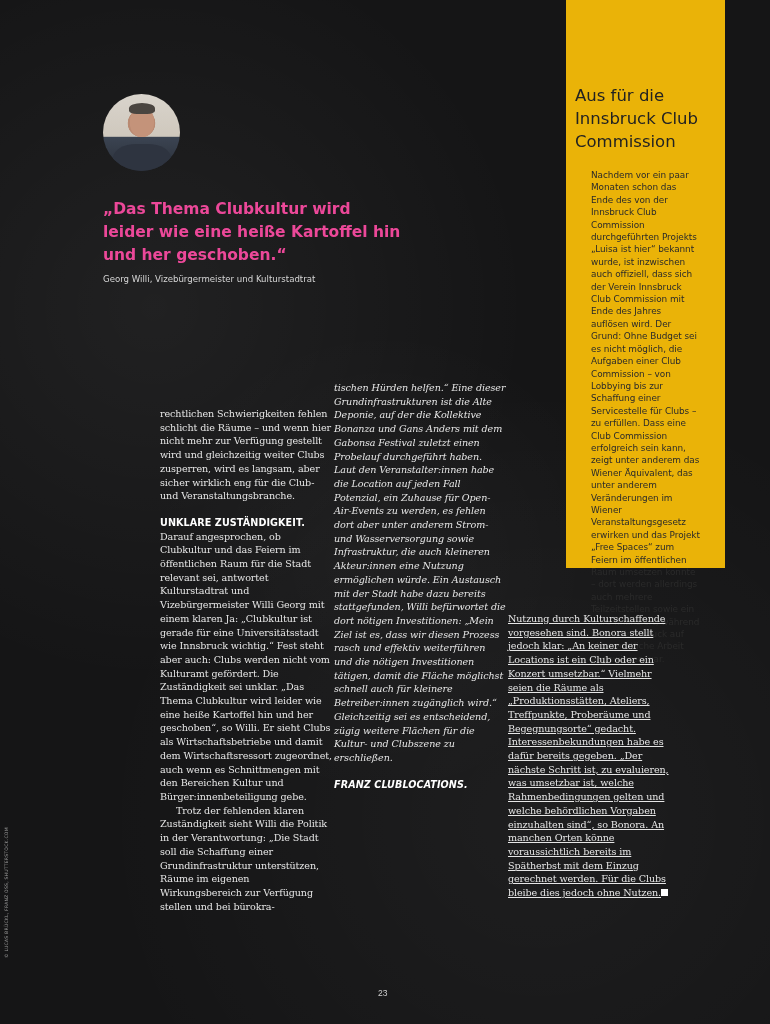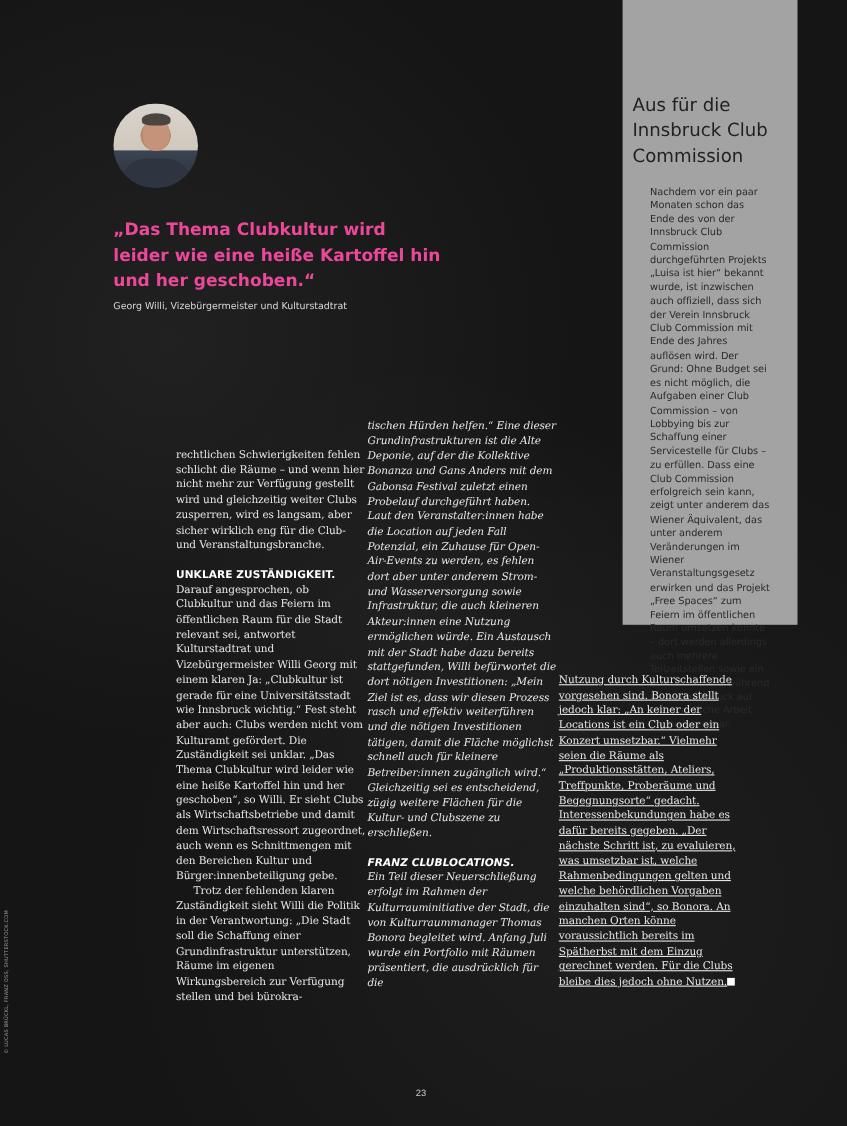--- a/index.html
+++ b/index.html
@@ -7,21 +7,21 @@
     width:770px; height:1024px; position:relative; overflow:hidden;
     background:#151516;
     background-image:
       radial-gradient(circle at 20% 30%, rgba(255,255,255,0.05) 0, rgba(255,255,255,0) 40%),
       radial-gradient(circle at 70% 80%, rgba(255,255,255,0.04) 0, rgba(255,255,255,0) 45%),
       radial-gradient(circle at 50% 55%, rgba(255,255,255,0.03) 0, rgba(255,255,255,0) 35%);
     font-family:"Liberation Sans", sans-serif;
   }
   .sidebar {
     position:absolute; left:566px; top:0; width:159px; height:568px;
-    background:#a3a3a3; box-sizing:border-box; padding:84px 8px 0 9px;
+    background:#eab308; box-sizing:border-box; padding:84px 8px 0 9px;
   }
   .sidebar h2 {
     margin:0 0 14px 0; font-family:"DejaVu Sans", sans-serif; font-weight:normal;
     font-size:16.5px; line-height:23px; color:#222;
   }
   .sidebar p {
     margin:16px; font-family:"DejaVu Sans", sans-serif; font-size:8.9px; line-height:12.4px;
     color:#2a2a2a; letter-spacing:-0.05px;
   }
   .avatar {
@@ -85,21 +85,20 @@
 <div class="col c1" lang="de" style="hyphens:auto;margin-top:20px;">
   <p>rechtlichen Schwierigkeiten fehlen schlicht die Räume – und wenn hier nicht mehr zur Verfügung gestellt wird und gleichzeitig weiter Clubs zusperren, wird es langsam, aber sicher wirklich eng für die Club- und Veranstaltungsbranche.</p>
   <h3>UNKLARE ZUSTÄNDIGKEIT.</h3>
   <p>Darauf angesprochen, ob Clubkultur und das Feiern im öffentlichen Raum für die Stadt relevant sei, antwortet Kulturstadtrat und Vizebürgermeister Willi Georg mit einem klaren Ja: „Clubkultur ist gerade für eine Universitätsstadt wie Innsbruck wichtig.“ Fest steht aber auch: Clubs werden nicht vom Kulturamt gefördert. Die Zuständigkeit sei unklar. „Das Thema Clubkultur wird leider wie eine heiße Kartoffel hin und her geschoben“, so Willi. Er sieht Clubs als Wirtschaftsbetriebe und damit dem Wirtschaftsressort zugeordnet, auch wenn es Schnittmengen mit den Bereichen Kultur und Bürger:innenbeteiligung gebe.</p>
   <p class="indent">Trotz der fehlenden klaren Zuständigkeit sieht Willi die Politik in der Verantwortung: „Die Stadt soll die Schaffung einer Grundinfrastruktur unterstützen, Räume im eigenen Wirkungsbereich zur Verfügung stellen und bei bürokra-</p>
 </div>
 
 <div class="col c2" lang="de" style="hyphens:auto;">
   <p>tischen Hürden helfen.“ Eine dieser Grundinfrastrukturen ist die Alte Deponie, auf der die Kollektive Bonanza und Gans Anders mit dem Gabonsa Festival zuletzt einen Probelauf durchgeführt haben. Laut den Veranstalter:innen habe die Location auf jeden Fall Potenzial, ein Zuhause für Open-Air-Events zu werden, es fehlen dort aber unter anderem Strom- und Wasserversorgung sowie Infrastruktur, die auch kleineren Akteur:innen eine Nutzung ermöglichen würde. Ein Austausch mit der Stadt habe dazu bereits stattgefunden, Willi befürwortet die dort nötigen Investitionen: „Mein Ziel ist es, dass wir diesen Prozess rasch und effektiv weiterführen und die nötigen Investitionen tätigen, damit die Fläche möglichst schnell auch für kleinere Betreiber:innen zugänglich wird.“ Gleichzeitig sei es entscheidend, zügig weitere Flächen für die Kultur- und Clubszene zu erschließen.</p>
   <h3>FRANZ CLUBLOCATIONS.</h3>
-  <p>Ein Teil dieser Neuerschließung erfolgt im Rahmen der Kulturrauminitiative der Stadt, die von Kulturraummanager Thomas Bonora begleitet wird. Anfang Juli wurde ein Portfolio mit Räumen präsentiert, die ausdrücklich für die</p>
 </div>
 
 <div class="col c3" lang="de" style="hyphens:auto;">
   <p><span>Nutzung durch Kulturschaffende vorgesehen sind. Bonora stellt jedoch klar: „An keiner der Locations ist ein Club oder ein Konzert umsetzbar.“ Vielmehr seien die Räume als „Produktionsstätten, Ateliers, Treffpunkte, Proberäume und Begegnungsorte“ gedacht. Interessenbekundungen habe es dafür bereits gegeben. „Der nächste Schritt ist, zu evaluieren, was umsetzbar ist, welche Rahmenbedingungen gelten und welche behördlichen Vorgaben einzuhalten sind“, so Bonora. An manchen Orten könne voraussichtlich bereits im Spätherbst mit dem Einzug gerechnet werden. Für die Clubs bleibe dies jedoch ohne Nutzen.</span><span class="end-mark"></span></p>
 </div>
 
 <div class="page-num">23</div>
 <div class="credit">© LUCAS BRÜCKL, FRANZ OSS, SHUTTERSTOCK.COM</div>
 
 </body></html>

